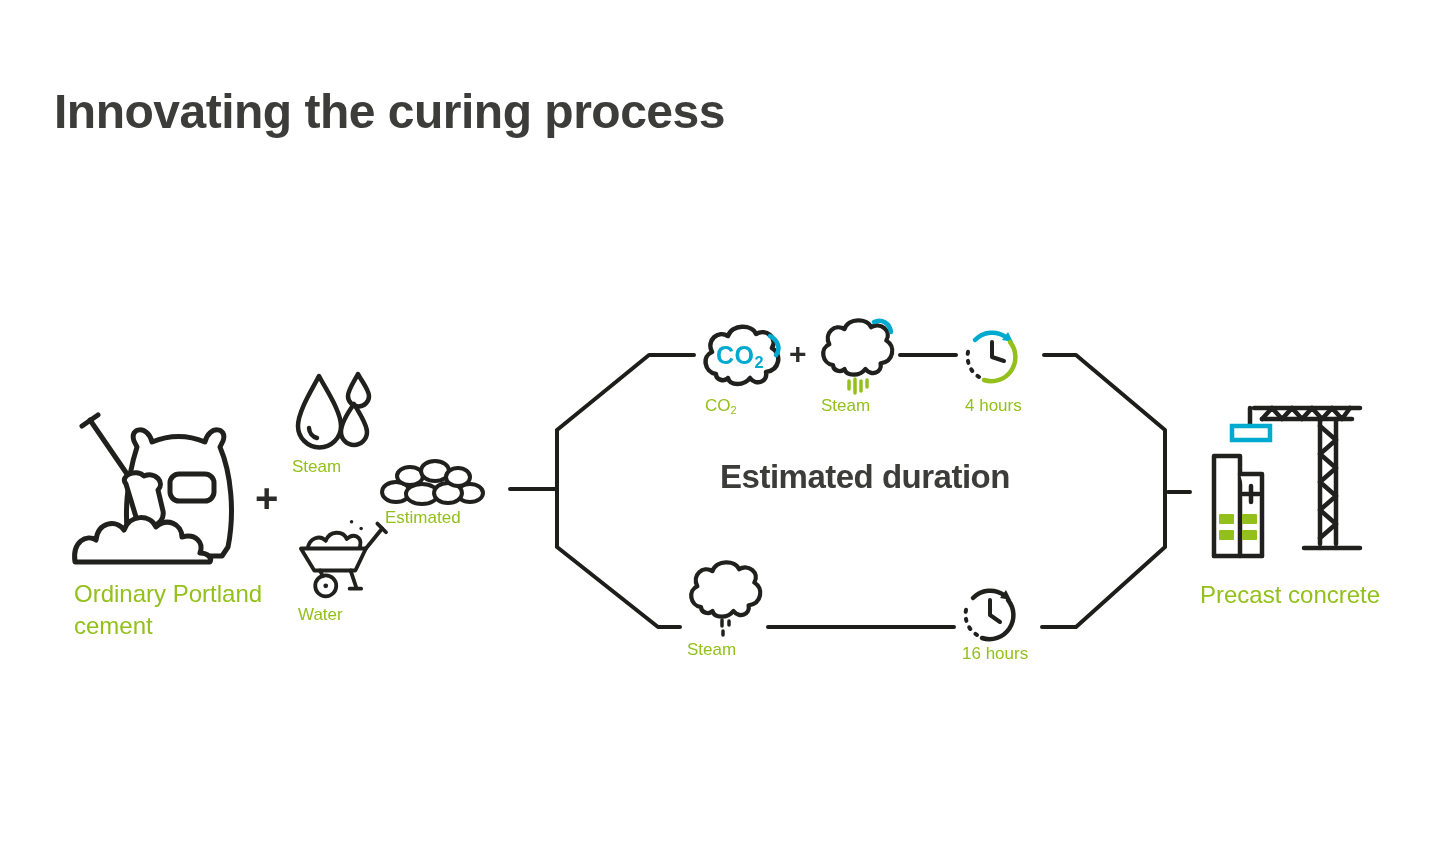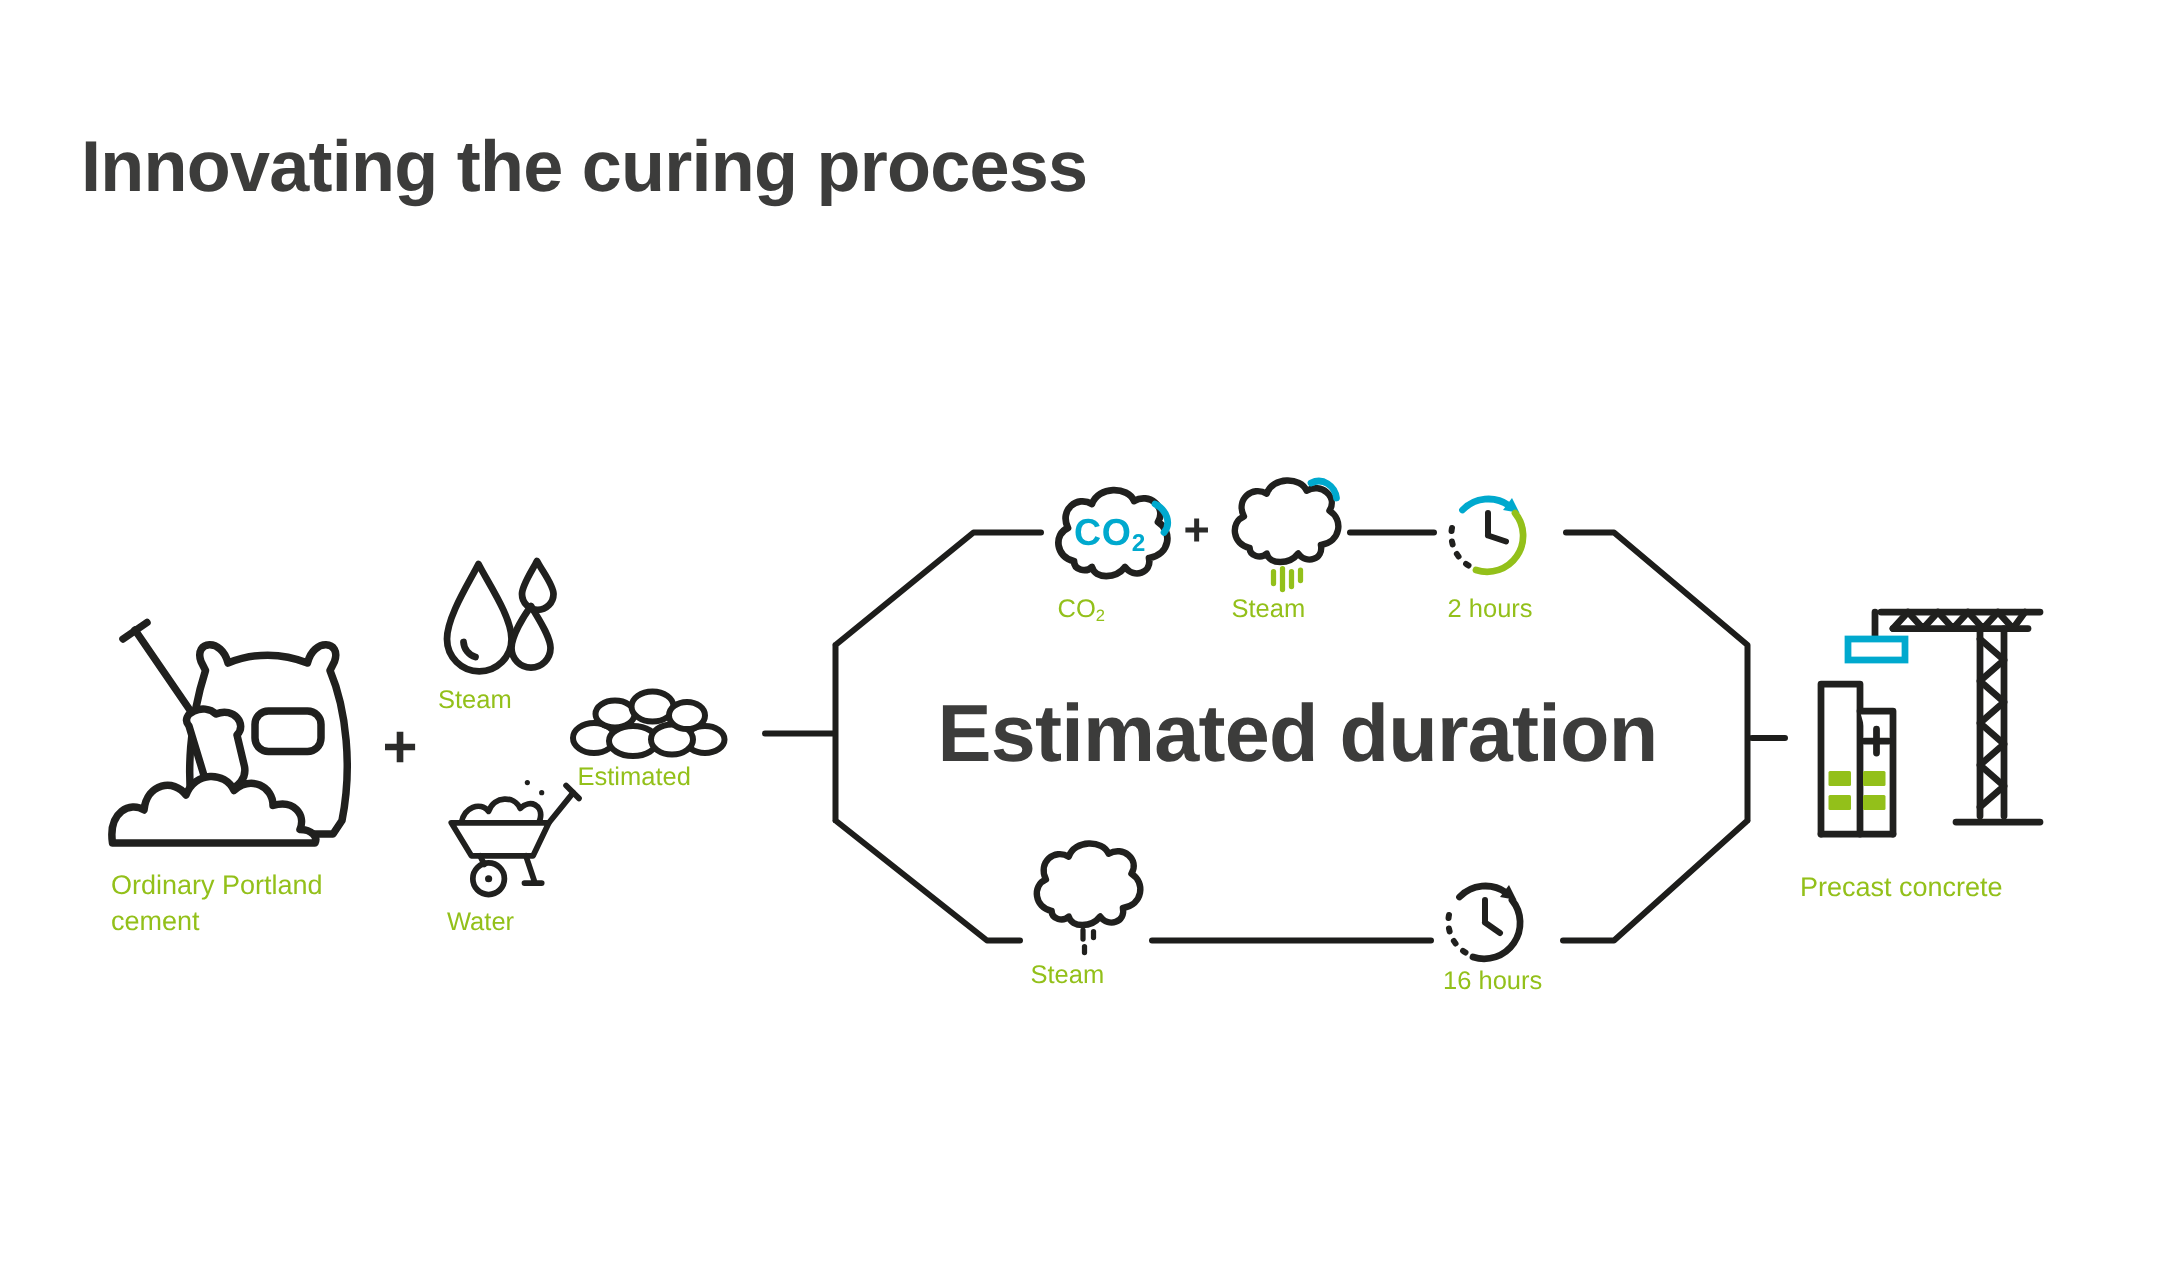--- a/index.html
+++ b/index.html
@@ -11,30 +11,30 @@
     font-size:48px; font-weight:600; letter-spacing:-0.5px;
     color:#3c3c3b; white-space:nowrap;
   }
 
   .flow-lines { position:absolute; left:0; top:0; }
 
   .icon { position:absolute; }
   .icon svg { display:block; width:100%; height:100%; }
 
   .glabel { position:absolute; color:#93c01a; font-size:17px; font-weight:400; white-space:nowrap; }
-  .glabel-lg { position:absolute; color:#93c01a; font-size:18px; line-height:1.35; font-weight:400; }
+  .glabel-lg { position:absolute; color:#93c01a; font-size:24px; line-height:1.35; font-weight:400; }
   .sub { font-size:0.65em; vertical-align:-0.25em; }
 
   .plus { position:absolute; color:#2b2b2a; font-weight:600; }
   .plus-inputs { left:255px; top:476px; font-size:40px; }
   .plus-top { left:789px; top:337px; font-size:30px; }
 
   .center-label {
     position:absolute; left:565px; top:458px; width:600px;
-    text-align:center; font-size:54px; font-weight:600; color:#3c3c3b;
+    text-align:center; font-size:33px; font-weight:600; color:#3c3c3b;
     letter-spacing:-0.5px; white-space:nowrap;
   }
 
   .co2-text {
     position:absolute; left:0; right:0; top:23px; text-align:center;
     color:#00a9ce; font-weight:700; font-size:25px; letter-spacing:0.5px;
   }
 
   
   .cement-icon   { left:70px;  top:410px; width:175px; height:160px; }
@@ -169,21 +169,21 @@
 
   <div class="icon clock8-icon">
     <svg viewBox="0 0 64 64">
       <path d="M 13,16 A 24,24 0 0 1 44,13" fill="none" stroke="#00a9ce" stroke-width="4.5" stroke-linecap="round"></path>
       <polygon points="51,18 40,16 46,8" fill="#00a9ce"></polygon>
       <path d="M 48,18 A 24,24 0 0 1 22,56" fill="none" stroke="#93c01a" stroke-width="4.5" stroke-linecap="round"></path>
       <path d="M 17,53 A 24,24 0 0 1 8,22" fill="none" stroke="#20201e" stroke-width="4" stroke-linecap="round" stroke-dasharray="2 7"></path>
       <path d="M 30,33 L 30,18 M 30,33 L 42,37" fill="none" stroke="#20201e" stroke-width="4" stroke-linecap="round"></path>
     </svg>
   </div>
-  <div class="glabel h8-label">2 hours</div>
+  <div class="glabel h8-label">4 hours</div>
 
   <div class="center-label">Estimated duration</div>
 
   <div class="icon steam-bot-icon">
     <svg viewBox="0 0 80 86">
       <g transform="scale(0.95)">
         <path d="M 18,56 C 6,54 4,38 14,34 C 8,22 20,12 30,18 C 34,6 54,6 58,16 C 68,10 80,20 74,30 C 84,36 82,52 68,54 C 70,64 58,68 52,60 C 46,68 32,68 30,60 C 26,64 18,62 18,56 Z" fill="#ffffff" stroke="#20201e" stroke-width="4.5" stroke-linecap="round" stroke-linejoin="round"></path>
       </g>
       <g stroke="#20201e" stroke-width="3.5" stroke-linecap="round">
         <line x1="38" y1="66" x2="38" y2="72"></line>

